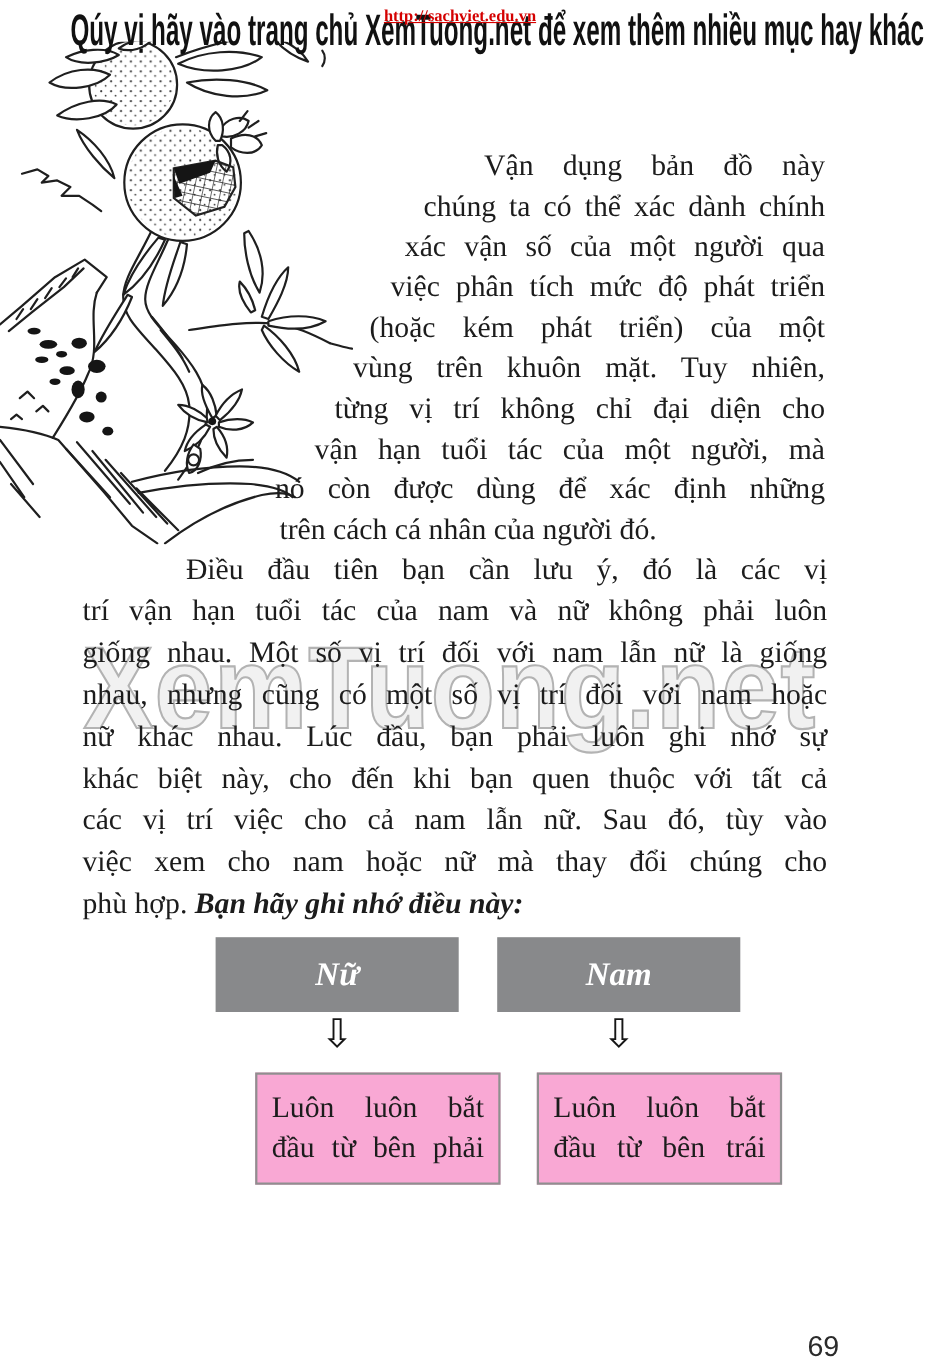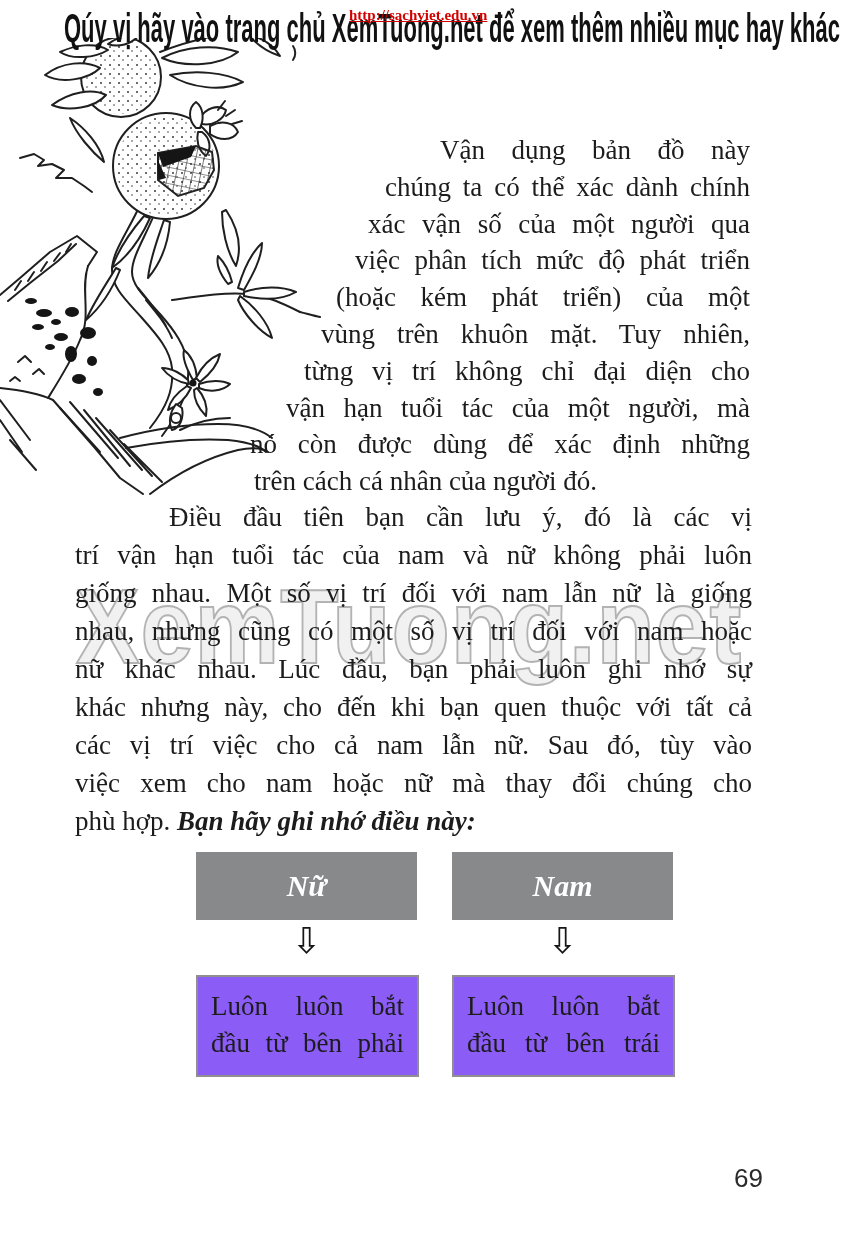--- a/index.html
+++ b/index.html
@@ -27,25 +27,25 @@
   .em{font-weight:bold;font-style:italic;}
   
   .hdr-box{position:absolute;z-index:2;width:221px;height:68px;background:#88898b;
            display:flex;align-items:center;justify-content:center;
            font:bold italic 30px "Liberation Serif",serif;color:#fff;}
   #hdr-nu{left:196px;top:852px;} #hdr-nam{left:452px;top:852px;}
   .arrow{position:absolute;z-index:2;width:221px;text-align:center;top:921px;
          font:36px "DejaVu Sans",sans-serif;color:#161616;line-height:40px;}
   #arrow-nu{left:196px;} #arrow-nam{left:452px;}
   .body-box{position:absolute;z-index:2;width:193px;height:76px;top:975px;
-            border:2px solid #8f8f8f;background:#8b5cf6;padding:11px 13px;
-            font-size:27px;line-height:37px;}
+            border:2px solid #8f8f8f;background:#f9a8d4;padding:11px 13px;
+            font-size:27px;line-height:37px;margin-left:36px;}
   #box-nu{left:196px;} #box-nam{left:452px;}
   .body-box .ln{display:block;}
-  .pagenum{position:absolute;left:734px;top:1163px;z-index:2;
+  .pagenum{position:absolute;left:734px;top:1209px;z-index:2;
            font:26px "Liberation Sans",sans-serif;color:#2b2b2b;}
   svg .s{stroke:#1f1f1f;stroke-width:2;fill:none;stroke-linecap:round;stroke-linejoin:round;}
   svg .w{stroke:#1f1f1f;stroke-width:2;fill:#ffffff;stroke-linecap:round;stroke-linejoin:round;}
   svg .k{fill:#151515;stroke:none;}
 </style>
 </head>
 <body>
 
 <div class="page">
 
@@ -162,21 +162,21 @@
     <div class="ln" style="">nó còn được dùng để xác định những</div>
     <div class="ln last" style="margin-left:4px">trên cách cá nhân của người đó.</div>
   </div>
 
   <div class="para" id="para2">
     <div class="ln" style="margin-left:94px">Điều đầu tiên bạn cần lưu ý, đó là các vị</div>
     <div class="ln">trí vận hạn tuổi tác của nam và nữ không phải luôn</div>
     <div class="ln">giống nhau. Một số vị trí đối với nam lẫn nữ là giống</div>
     <div class="ln">nhau, nhưng cũng có một số vị trí đối với nam hoặc</div>
     <div class="ln">nữ khác nhau. Lúc đầu, bạn phải luôn ghi nhớ sự</div>
-    <div class="ln">khác nhưng này, cho đến khi bạn quen thuộc với tất cả</div>
+    <div class="ln">khác biệt này, cho đến khi bạn quen thuộc với tất cả</div>
     <div class="ln">các vị trí việc cho cả nam lẫn nữ. Sau đó, tùy vào</div>
     <div class="ln">việc xem cho nam hoặc nữ mà thay đổi chúng cho</div>
     <div class="ln last"><span>phù hợp. </span><span class="em">Bạn hãy ghi nhớ điều này:</span></div>
   </div>
 
   <div class="hdr-box" id="hdr-nu">Nữ</div>
   <div class="hdr-box" id="hdr-nam">Nam</div>
 
   <div class="arrow" id="arrow-nu">⇩</div>
   <div class="arrow" id="arrow-nam">⇩</div>

